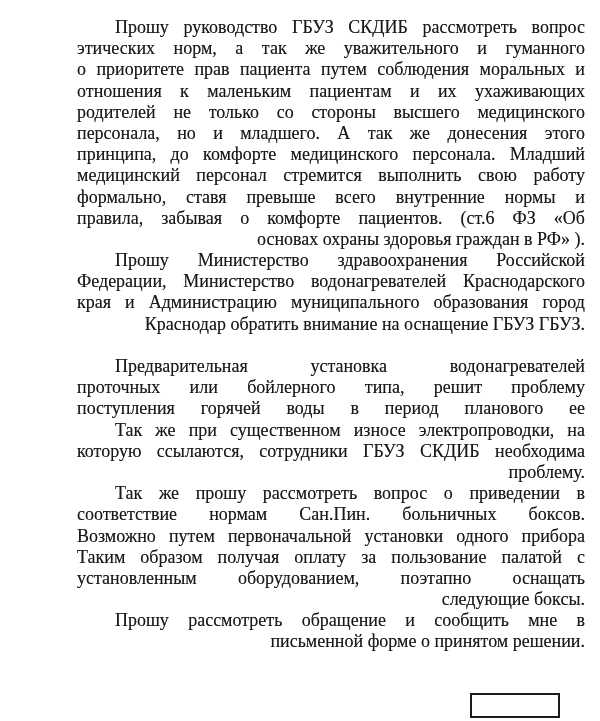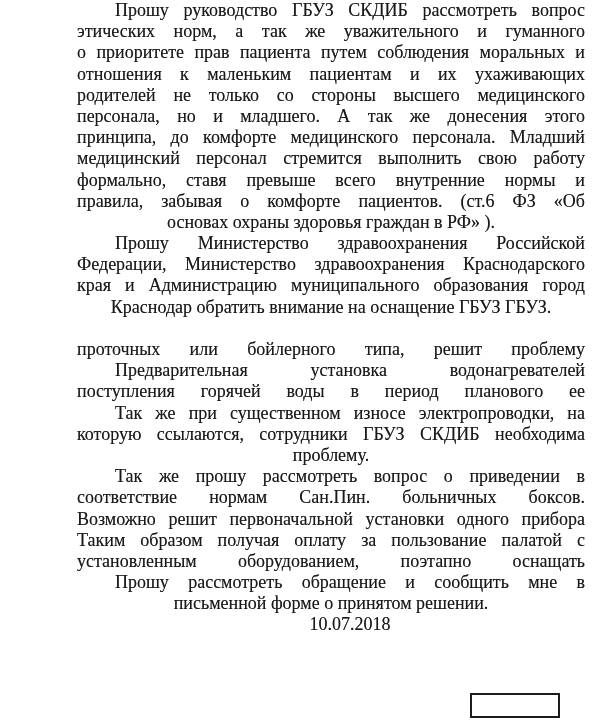--- a/index.html
+++ b/index.html
@@ -11,29 +11,29 @@
     position: relative;
     width: 600px;
     height: 721px;
     background: #ffffff;
     overflow: hidden;
     font-family: "Liberation Serif", "DejaVu Serif", serif;
     color: #1a1a1a;
   }
   .doc {
     position: absolute;
-    top: 0;
+    top: 17px;
     left: 77px;
     width: 508px;
   }
   .line {
     height: 21.2px;
     line-height: 21.2px;
     font-size: 18px;
-    text-align: center;
+    text-align: right;
     white-space: normal;
     text-shadow: 0 0 0.5px rgba(26,26,26,0.55);
   }
   .line.j {
     text-align: justify;
     text-align-last: justify;
     -moz-text-align-last: justify;
     text-justify: inter-word;
   }
   .line.indent {
@@ -62,33 +62,33 @@
       <div class="line j">о приоритете прав пациента путем соблюдения моральных и</div>
       <div class="line j">отношения к маленьким пациентам и их ухаживающих</div>
       <div class="line j">родителей не только со стороны высшего медицинского</div>
       <div class="line j">персонала, но и младшего. А так же донесения этого</div>
       <div class="line j">принципа, до комфорте медицинского персонала. Младший</div>
       <div class="line j">медицинский персонал стремится выполнить свою работу</div>
       <div class="line j">формально,  ставя превыше всего внутренние нормы и</div>
       <div class="line j">правила, забывая о комфорте пациентов.  (ст.6 ФЗ «Об</div>
       <div class="line">основах охраны здоровья граждан в РФ» ).</div>
       <div class="line indent j">Прошу Министерство здравоохранения Российской</div>
-      <div class="line j">Федерации, Министерство здравоохранения Краснодарского</div>
+      <div class="line j">Федерации, Министерство водонагревателей Краснодарского</div>
       <div class="line j">края и Администрацию муниципального образования город</div>
       <div class="line">Краснодар обратить внимание на оснащение ГБУЗ ГБУЗ.</div>
       <div class="line blank"></div>
+      <div class="line indent j">Предварительная установка водонагревателей</div>
       <div class="line j">проточных или бойлерного типа, решит проблему</div>
-      <div class="line indent j">Предварительная установка водонагревателей</div>
       <div class="line j">поступления горячей воды в период планового ее</div>
       <div class="line indent j">Так же при существенном износе электропроводки, на</div>
       <div class="line j">которую ссылаются, сотрудники ГБУЗ СКДИБ необходима</div>
       <div class="line">проблему.</div>
       <div class="line indent j">Так же прошу рассмотреть вопрос о приведении в</div>
       <div class="line j">соответствие нормам Сан.Пин. больничных боксов.</div>
-      <div class="line j">Возможно решит первоначальной установки одного прибора</div>
+      <div class="line j">Возможно путем первоначальной установки одного прибора</div>
       <div class="line j">Таким образом получая оплату за пользование  палатой с</div>
       <div class="line j">установленным оборудованием, поэтапно оснащать</div>
+      <div class="line">следующие боксы.</div>
       <div class="line indent j">Прошу рассмотреть обращение и сообщить мне в</div>
       <div class="line">письменной форме о принятом решении.</div>
-      <div class="line indent">10.07.2018</div>
     </div>
   <div class="stamp-box"></div>
 </div>
 
 </body></html>

